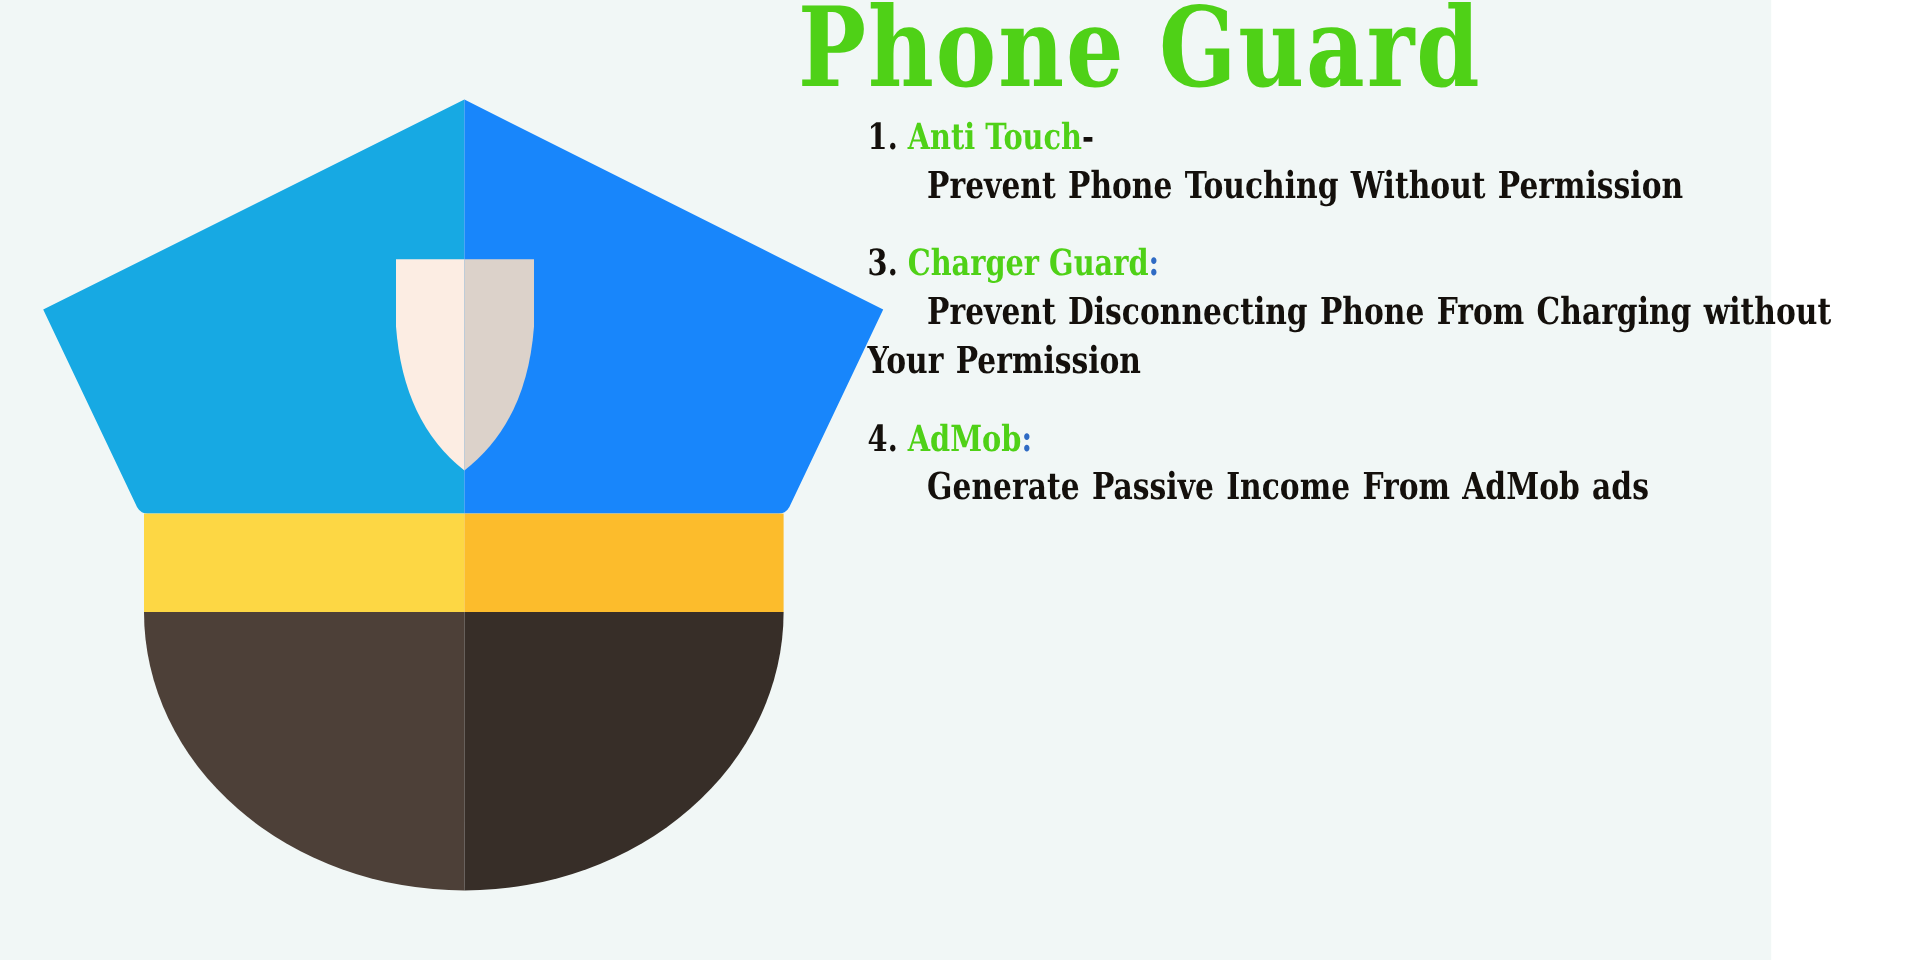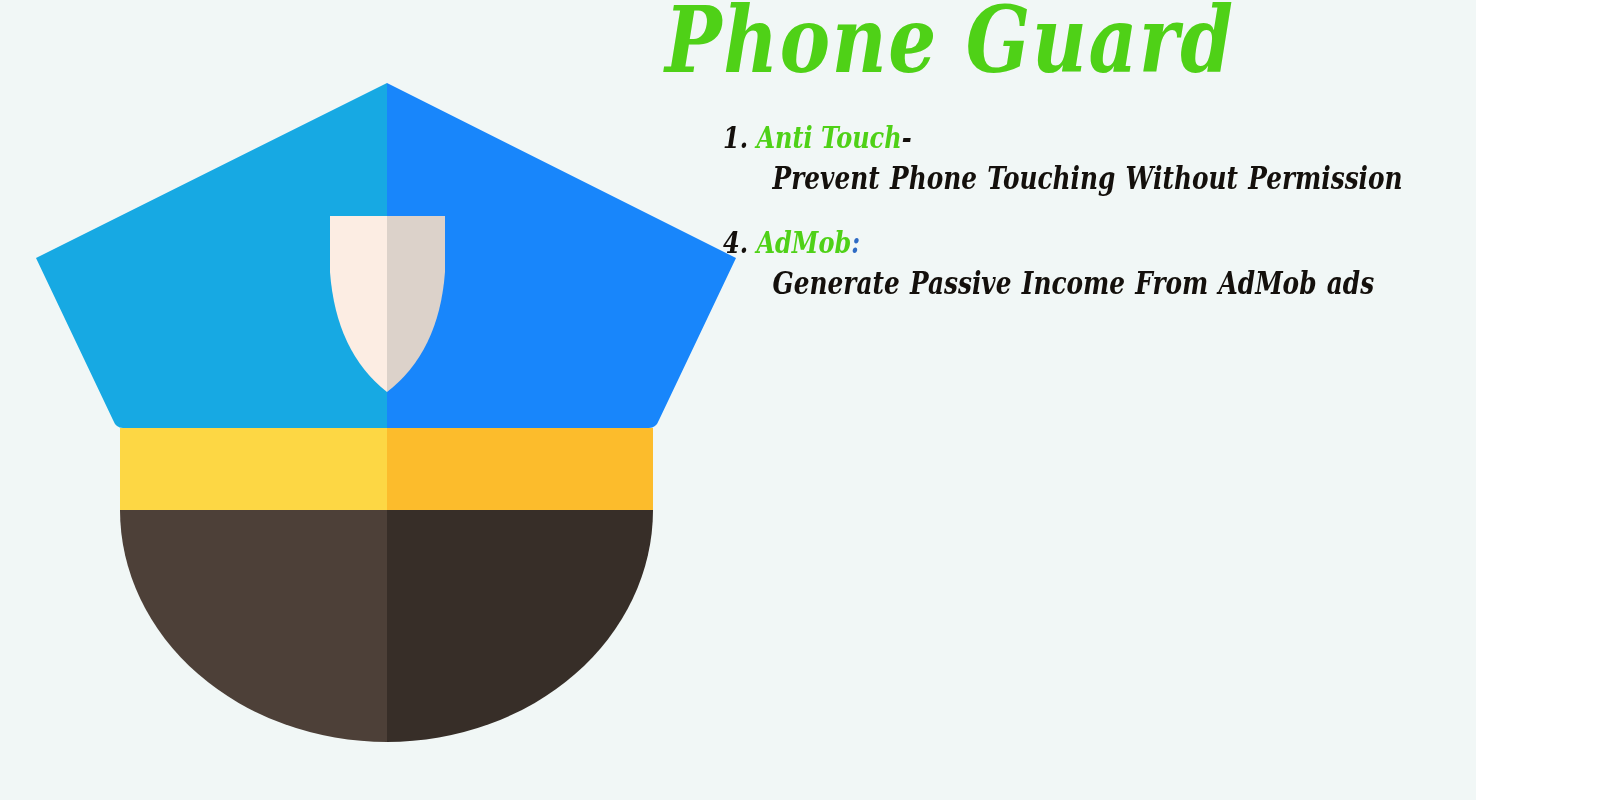--- a/index.html
+++ b/index.html
@@ -11,21 +11,20 @@
     height: 800px;
     overflow: hidden;
     font-family: "DejaVu Serif", serif;
   }
 
   #poster {
     position: relative;
     width: 1476px;
     height: 800px;
     background: #F1F7F6;
-    font-style: italic;
   }
 
   
   #hat-illustration {
     position: absolute;
     left: 0;
     top: 0;
     width: 780px;
     height: 800px;
   }
@@ -45,21 +44,21 @@
     color: #4FD117;
     transform: scaleX(0.82);
     transform-origin: 50% 0;
     white-space: nowrap;
   }
 
   
   #feature-list {
     position: absolute;
     left: 723px;
-    top: 118px;
+    top: 95px;
     width: 860px;
   }
 
   .feature {
     margin: 0 0 24px 0;
   }
   .feature:last-child { margin-bottom: 0; }
 
   .feature-heading {
     font-family: "DejaVu Serif", serif;
@@ -120,20 +119,27 @@
   <div id="feature-list">
 
     <div class="feature">
       <div class="feature-heading"><span>1.</span>&nbsp;<span class="feature-name">Anti Touch</span><span class="heading-punct-dash">-</span></div>
       <div class="feature-desc">
         <div class="desc-line"><span class="indent"></span><span>Prevent Phone Touching Without Permission</span></div>
       </div>
     </div>
 
 
+    <div class="feature">
+      <div class="feature-heading"><span>3.</span>&nbsp;<span class="feature-name">Charger Guard</span><span class="heading-punct-colon">:</span></div>
+      <div class="feature-desc">
+        <div class="desc-line"><span class="indent"></span><span>Prevent Disconnecting Phone From Charging without</span></div>
+        <div class="desc-line"><span>Your Permission</span></div>
+      </div>
+    </div>
 
     <div class="feature">
       <div class="feature-heading"><span>4.</span>&nbsp;<span class="feature-name">AdMob</span><span class="heading-punct-colon">:</span></div>
       <div class="feature-desc">
         <div class="desc-line"><span class="indent"></span><span>Generate Passive Income From AdMob ads</span></div>
       </div>
     </div>
 
   </div>
 </div>

